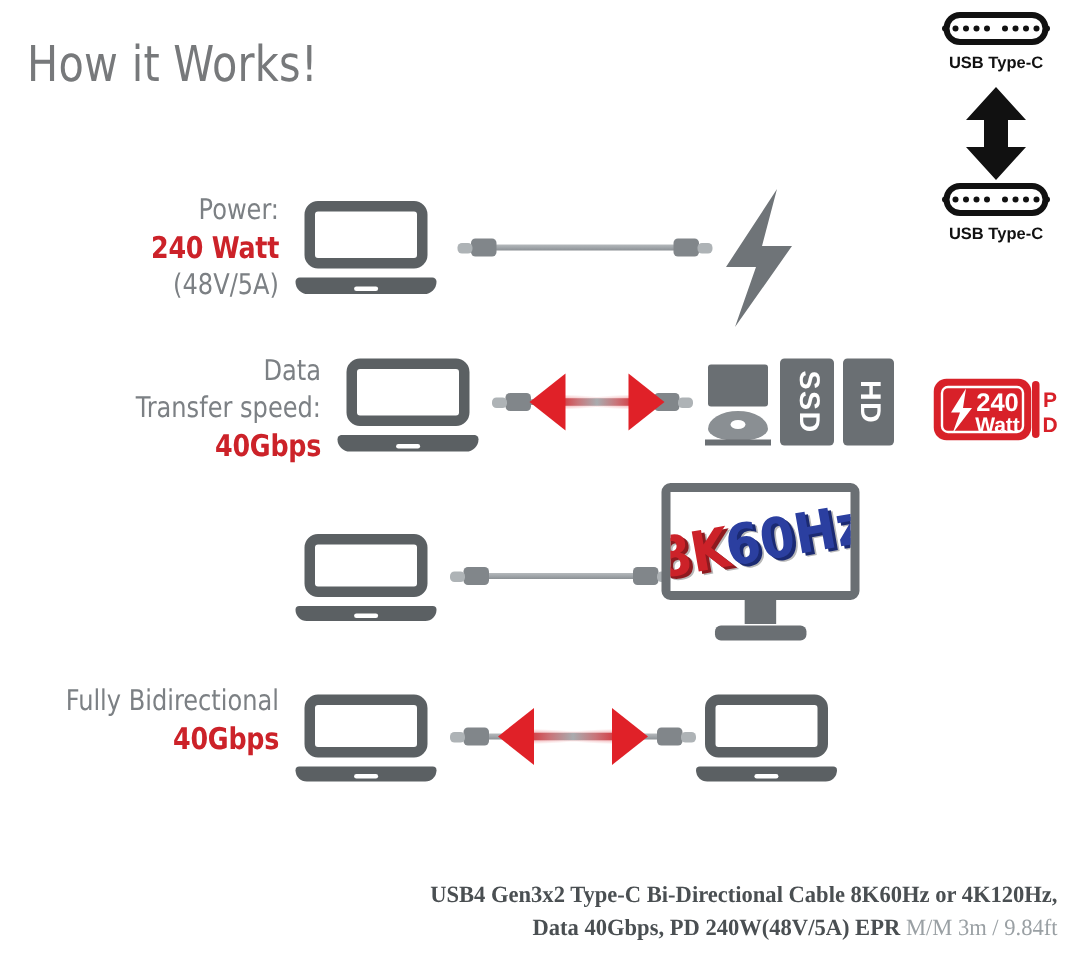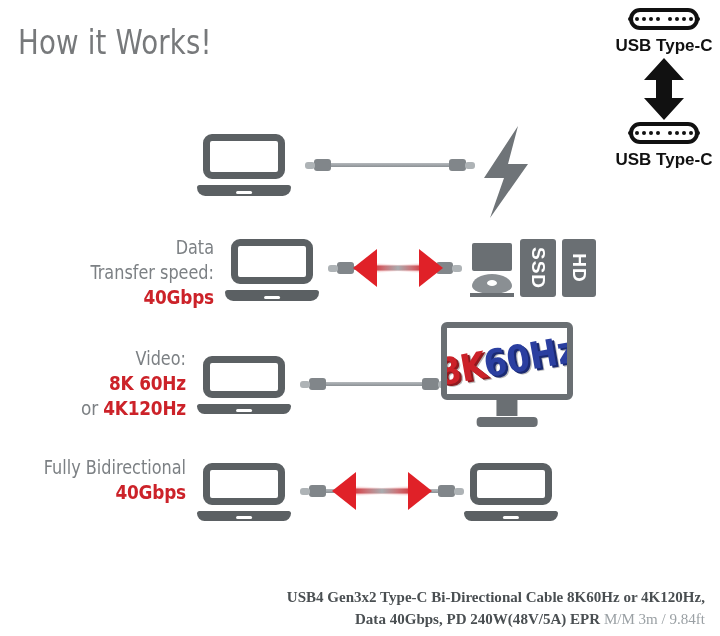--- a/index.html
+++ b/index.html
@@ -114,21 +114,21 @@
   .mon-txt .h{color:#2b3fa0;text-shadow:2px 2px 0 #1b2a72,3px 3px 0 #b8b8b8;margin-left:-2px;}
 
   
   #sidebar{position:absolute;left:608px;top:0;width:112px;height:636px;}
   .usbc-icon{position:absolute;left:50%;transform:translateX(-50%);
     width:70px;height:22px;border:4px solid #111;border-radius:11px;box-sizing:border-box;
     display:flex;align-items:center;justify-content:center;gap:8px;background:#fff;}
   .pinset{display:flex;gap:3px;}
   .pin{width:4px;height:4px;background:#111;border-radius:50%;}
   .usbc-label{position:absolute;left:0;width:112px;text-align:center;
-    font-size:17px;font-weight:bold;color:#111;font-family:"Liberation Sans",sans-serif;}
+    font-size:11px;font-weight:bold;color:#111;font-family:"Liberation Sans",sans-serif;}
   .dblarrow{position:absolute;left:50%;transform:translateX(-50%);}
 
   .badge40{position:absolute;left:50%;transform:translateX(-50%);}
   .badge240{position:absolute;left:50%;transform:translateX(-50%);}
 
   
   #caption{position:absolute;left:26px;top:586px;width:700px;
     font-family:Liberation Serif, serif;text-align:right;}
   #caption .line{font-size:15.5px;line-height:22px;white-space:nowrap;
     transform:scaleX(.97);transform-origin:left center;}
@@ -136,20 +136,25 @@
   #caption .light{color:#9aa0a4;font-weight:400;}
 </style>
 </head>
 <body>
 
 <div class="canvas">
 
   <div id="title">How it Works!</div>
 
   <div class="row" style="top:128px;height:92px;">
+    <div class="labels" style="left:0;width:186px;top:0;">
+      <span class="lbl">Power:</span>
+      <span class="lbl red">240 Watt</span>
+      <span class="lbl">(48V/5A)</span>
+    </div>
 
     <div class="laptop" style="left:203px;top:6px;width:82px;height:62px;">
       <div class="lt-screen"></div>
       <div class="lt-base">
         <div class="lt-pad"></div>
       </div>
     </div>
 
     <div class="cable" style="left:305px;top:30px;width:170px;">
       <div class="cab-wire"></div>
@@ -213,25 +218,20 @@
 
     <div class="drivebox" style="left:492px;top:4px;width:36px;height:58px;">
       <span>SSD</span>
     </div>
     <div class="drivebox" style="left:534px;top:4px;width:34px;height:58px;">
       <span>HD</span>
     </div>
   </div>
 
   <div class="row" style="top:346px;height:92px;">
-    <div class="labels" style="left:0;width:186px;top:0;">
-      <span class="lbl">Video:</span>
-      <span class="lbl red">8K 60Hz</span>
-      <span class="lbl red"><span class="gry">or </span><span>4K120Hz</span></span>
-    </div>
 
     <div class="laptop" style="left:203px;top:10px;width:82px;height:58px;">
       <div class="lt-screen"></div>
       <div class="lt-base">
         <div class="lt-pad"></div>
       </div>
     </div>
 
     <div class="cable" style="left:300px;top:31px;width:148px;">
       <div class="cab-wire"></div>
@@ -334,20 +334,32 @@
           <i class="pin"></i>
           <i class="pin"></i>
           <i class="pin"></i>
           <i class="pin"></i>
           <i class="pin"></i>
         </div>
     </div>
     <div class="usbc-label" style="top:150px;">USB Type-C</div>
 
 
+    <div class="badge240" style="top:250px;">
+      <svg width="84" height="46" viewBox="0 0 84 46">
+        <rect x="2" y="4" width="62" height="38" rx="7" fill="#d82129" stroke="#d82129" stroke-width="3"></rect>
+        <rect x="6" y="8" width="54" height="30" rx="4" fill="none" stroke="#fff" stroke-width="1.6"></rect>
+        <path d="M22 9 L12 25 L18 25 L13 39 L26 22 L20 22 Z" fill="#fff"></path>
+        <text x="43" y="24" font-family="Liberation Sans, sans-serif" font-size="17" font-weight="bold" fill="#fff" text-anchor="middle">240</text>
+        <text x="43" y="38" font-family="Liberation Sans, sans-serif" font-size="14" font-weight="bold" fill="#fff" text-anchor="middle">Watt</text>
+        <rect x="66" y="4" width="5" height="38" rx="2.5" fill="#d82129"></rect>
+        <text x="78" y="21" font-family="Liberation Sans, sans-serif" font-size="14" font-weight="bold" fill="#d82129" text-anchor="middle">P</text>
+        <text x="78" y="38" font-family="Liberation Sans, sans-serif" font-size="14" font-weight="bold" fill="#d82129" text-anchor="middle">D</text>
+      </svg>
+    </div>
   </div>
 
   <div id="caption">
     <div class="line">
       <b>USB4 Gen3x2 Type-C Bi-Directional Cable 8K60Hz or 4K120Hz,</b>
     </div>
     <div class="line">
       <b>Data 40Gbps, PD 240W(48V/5A) EPR</b>
       <span class="light">M/M 3m / 9.84ft</span>
     </div>

